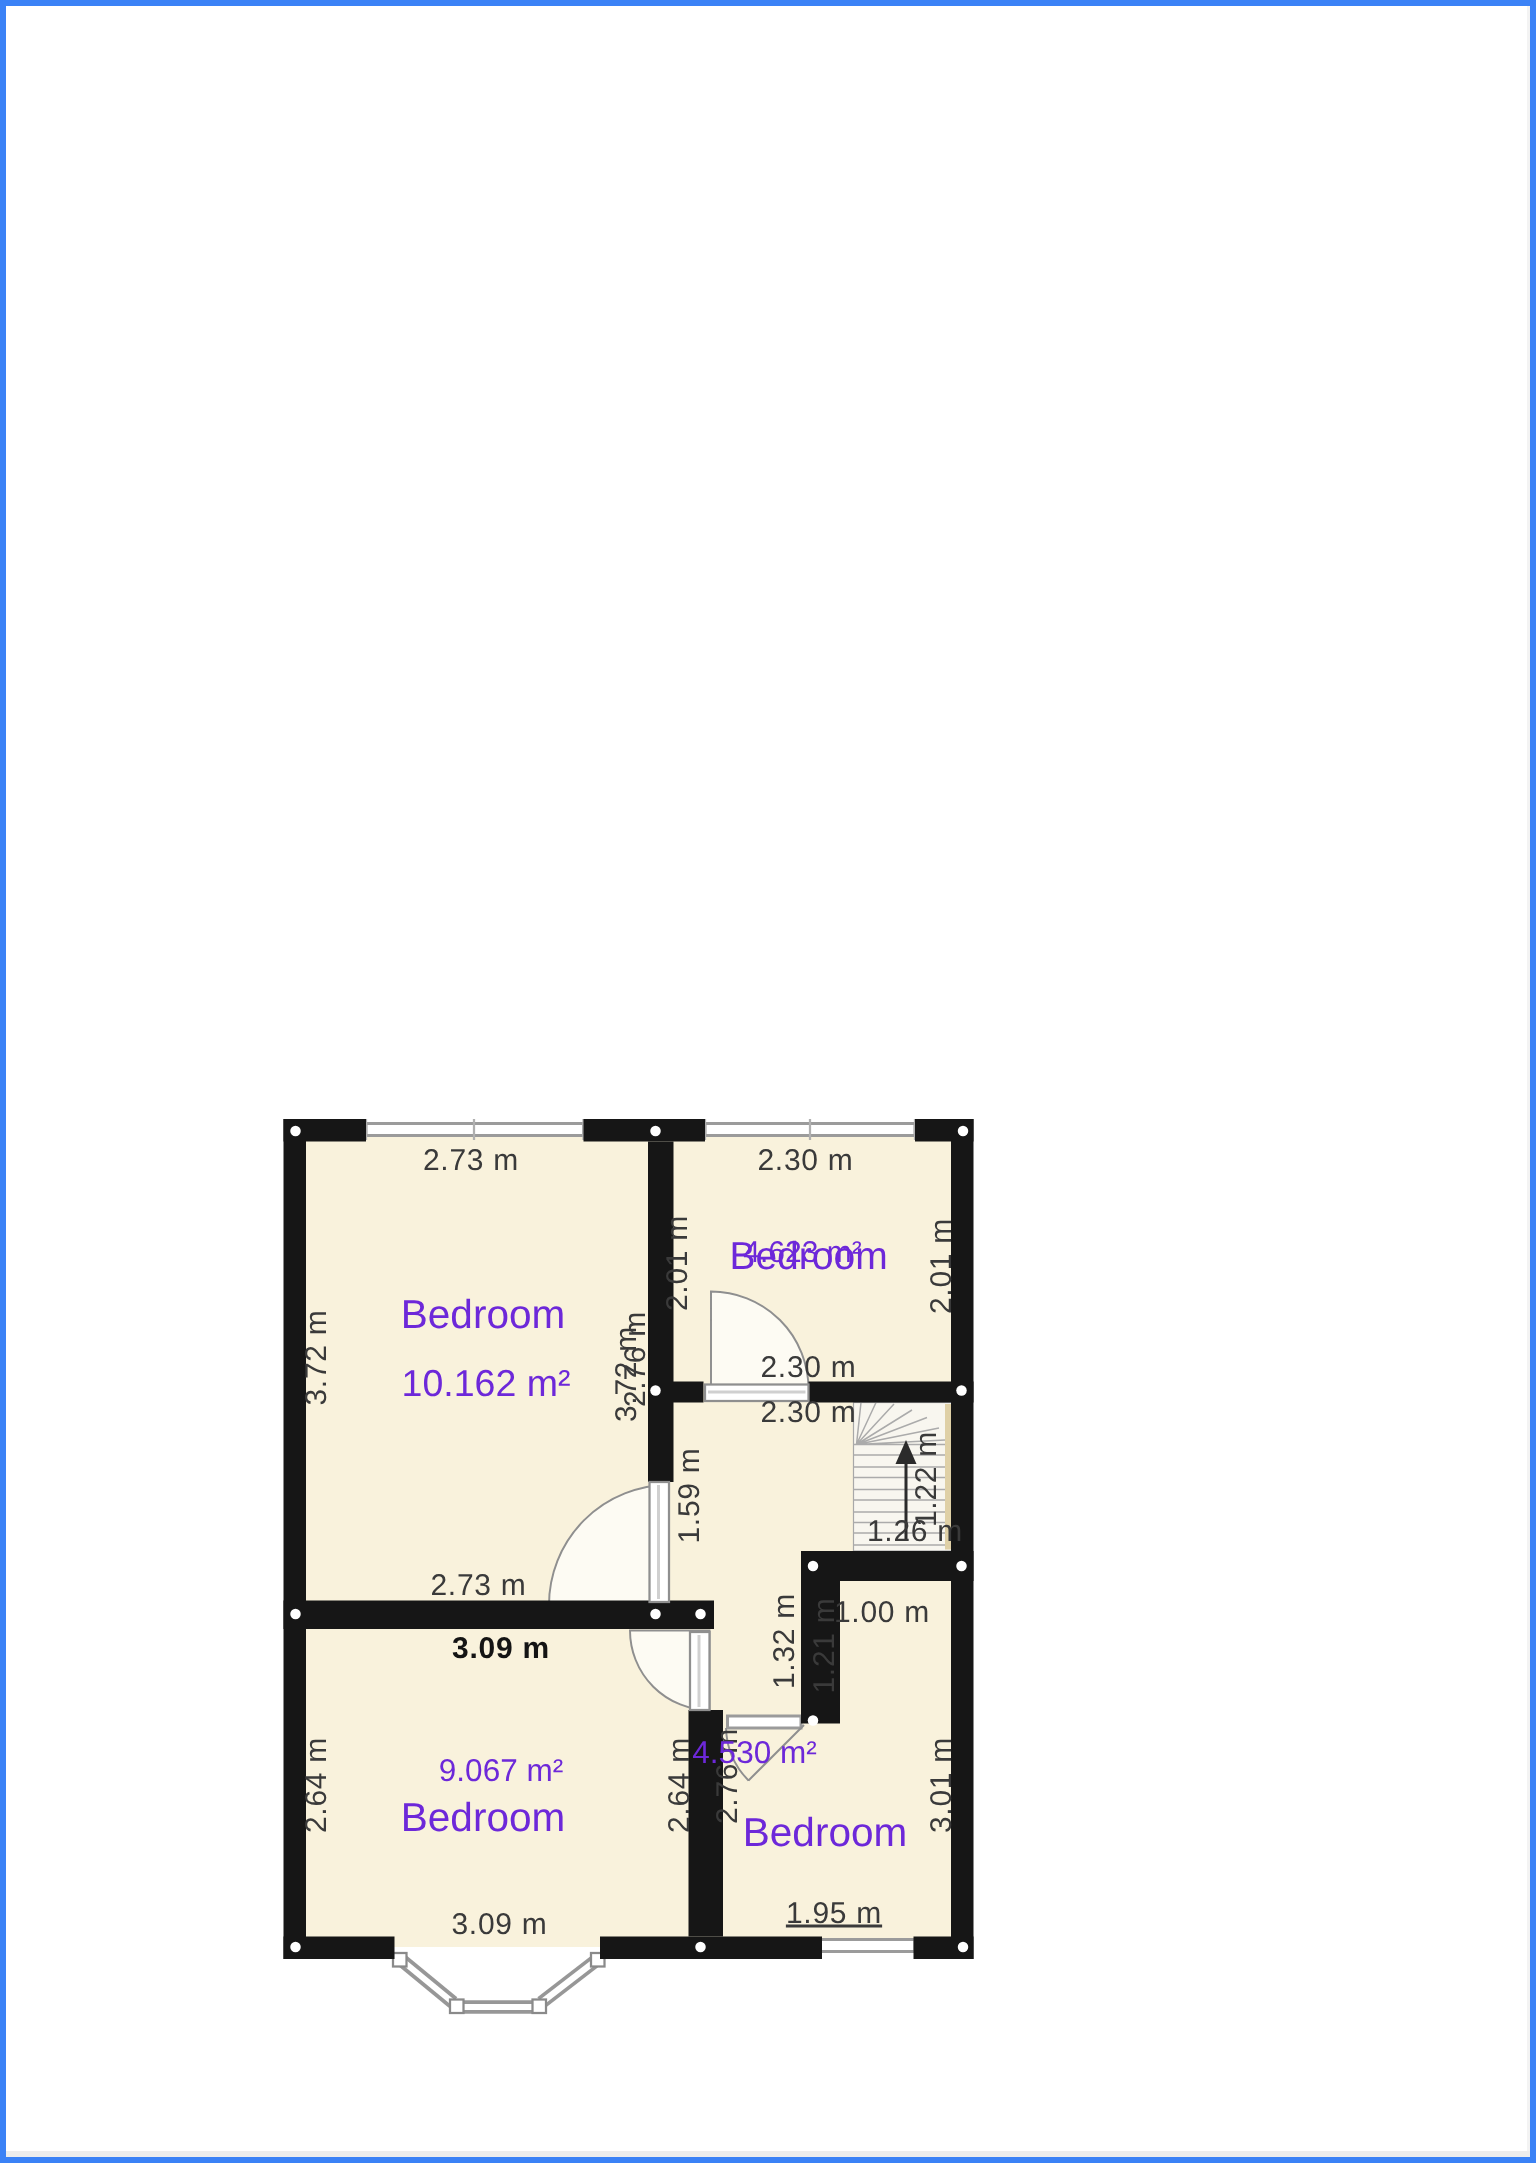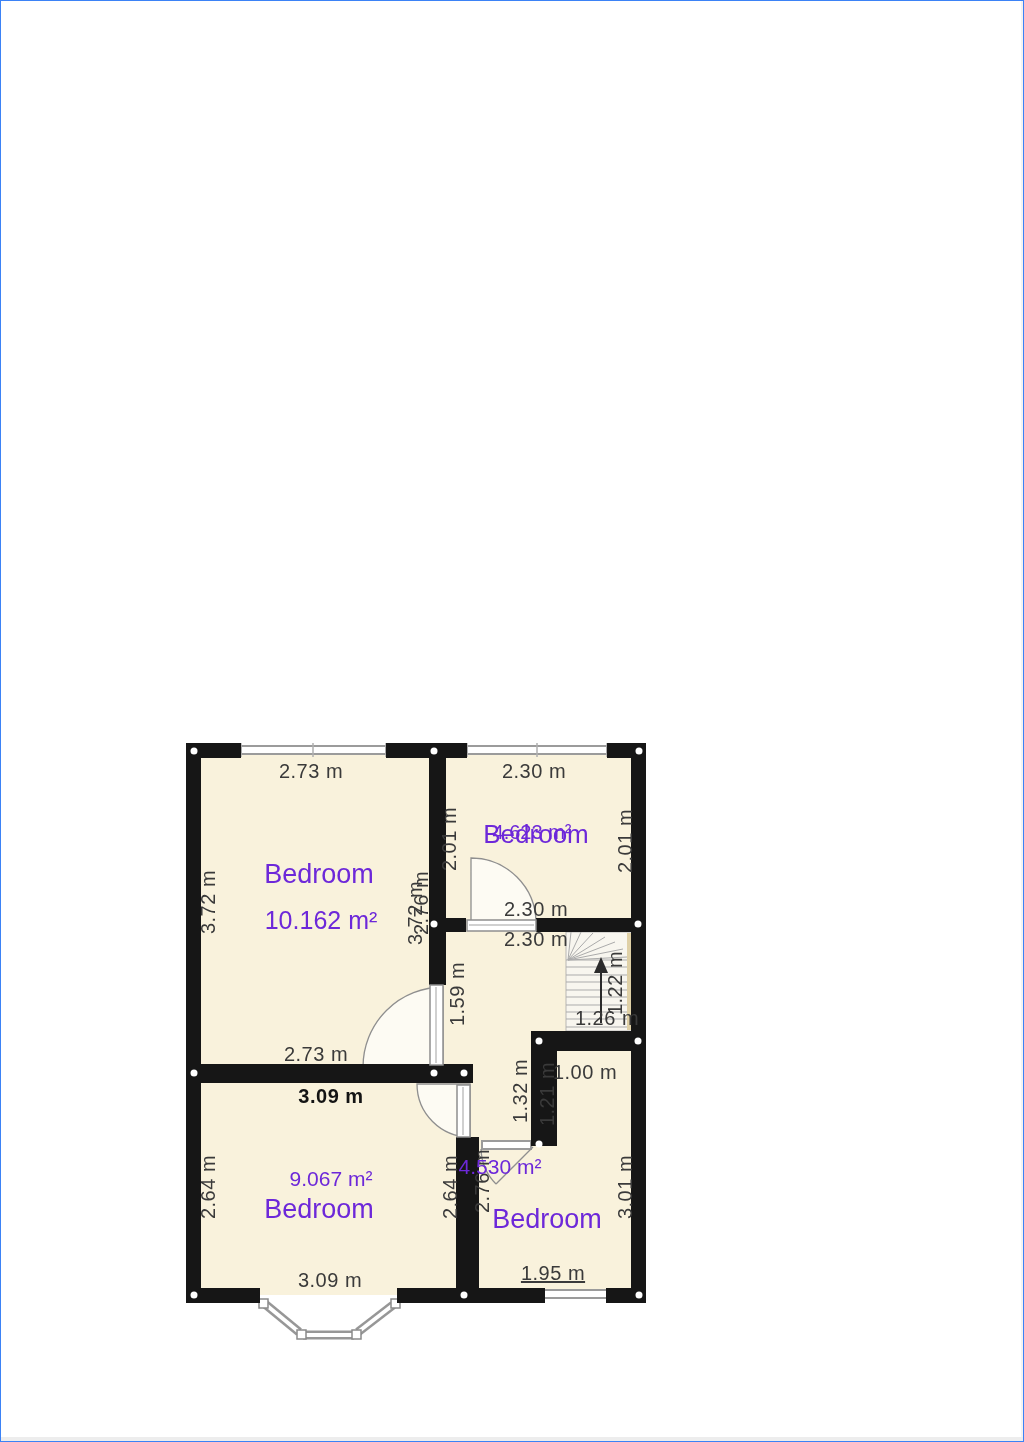--- a/index.html
+++ b/index.html
@@ -1,17 +1,17 @@
 <!DOCTYPE html>
 <html><head>
 <meta charset="utf-8">
 <style>
   html,body{margin:0;padding:0;background:#fff;}
   .page{position:relative;width:1024px;height:1442px;background:#ffffff;
-        border:1px solid #3b82f6;box-sizing:border-box;
+        border:4px solid #3b82f6;box-sizing:border-box;
         box-shadow:inset 0 -4px 0 #ededed, inset -2px 0 0 #f3f3f3;
         font-family:"Liberation Sans", sans-serif;overflow:hidden;}
   .plan{position:absolute;left:0;top:0;width:1024px;height:1442px;}
   svg{position:absolute;left:0;top:0;}
   .lbl{position:absolute;white-space:nowrap;color:#353535;
        font-family:"Liberation Sans", sans-serif;line-height:1;
        transform:translate(-50%,-50%);}
   .dim{font-size:20px;letter-spacing:0.5px;color:#3a3a3a;}
   .dim.bold{font-weight:700;color:#141414;}
   .room-name{font-size:27px;color:#6d28d9;}

